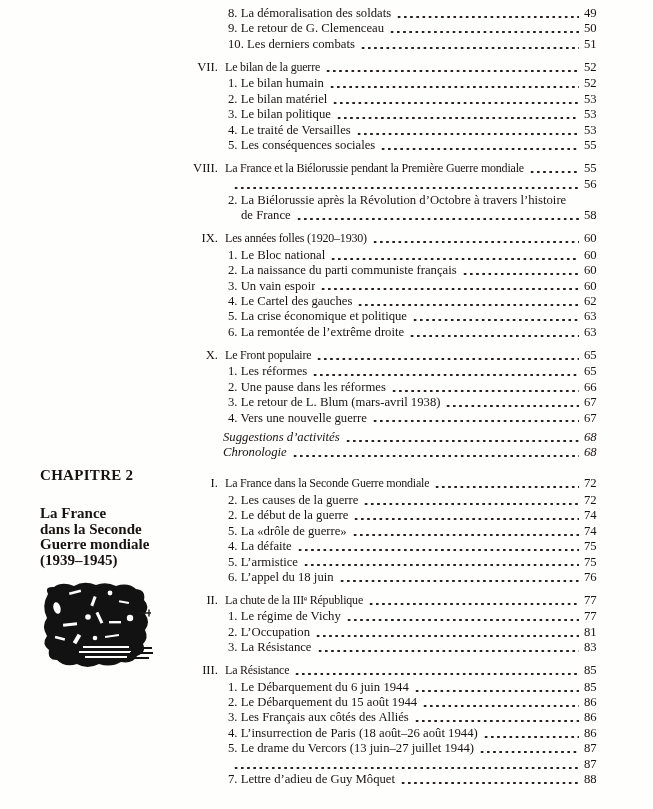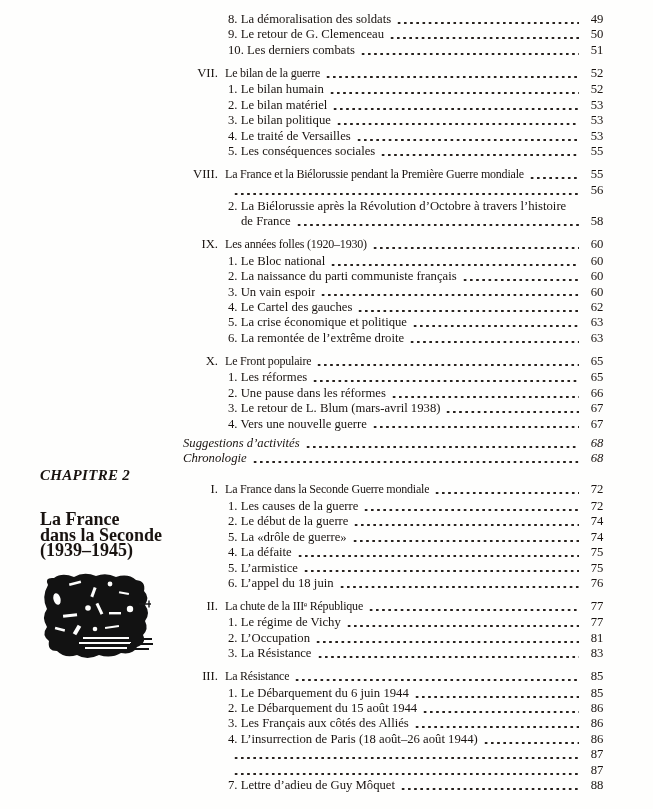--- a/index.html
+++ b/index.html
@@ -9,67 +9,68 @@
     font-family:"Liberation Serif","DejaVu Serif",serif;
     color:#191310;
     position:relative;
     overflow:hidden;
   }
   .page { position:absolute; inset:0; background:#fefefd; }
 
   
   .toc {
     position:absolute;
-    left:183px; top:12px;
+    left:183px; top:6px;
     width:427px;
   }
   .row {
     display:flex;
     align-items:stretch;
     height:15.45px;
     line-height:15.45px;
     font-size:12.7px;
     white-space:nowrap;
   }
   .row.section { margin-top:7.5px; margin-bottom:1px; font-weight:normal; }
   .row.section.chapter-start { margin-top:15.5px; }
-  .row.italic-row { font-style:italic; }
+  .row.italic-row { font-style:italic;margin-left:40px; }
   .row.italic-row.first { margin-top:4px; }
 
   .num { flex:0 0 35px; text-align:right; margin-right:7px; }
   .spacer { flex:0 0 45px; }
   .spacer.cont { flex:0 0 58px; }
   .text { flex:0 1 auto; min-width:0; overflow:hidden; }
   .section .text { font-size:12px; letter-spacing:-0.2px; }
   .dots {
     flex:1 1 12px; min-width:10px;
     margin:0 5px 0 5px;
     background-image:radial-gradient(circle, #241e1a 1.0px, rgba(0,0,0,0) 1.35px);
     background-size:6.2px 4px;
     background-repeat:repeat-x;
     background-position:left 0px bottom 2.5px;
   }
-  .pg { flex:0 0 26px; text-align:center; }
+  .pg { flex:0 0 26px; text-align:left; }
 
   
   .sidebar { position:absolute; left:40px; top:466px; width:148px; }
-  .chapter-label { font-size:15px; font-weight:bold; letter-spacing:0.3px; line-height:18px;font-style:italic; }
-  .chapter-title { margin-top:28px; font-weight:bold; font-size:18px; line-height:15.6px; }
+  .chapter-label { font-size:15px; font-weight:bold; letter-spacing:0.3px; line-height:18px; }
+  .chapter-title { margin-top:22px; font-weight:bold; font-size:15px; line-height:15.6px; }
   .ink-art { display:block; margin-top:10px; }
 </style>
 </head>
 <body>
 
 <div class="page">
 
   <aside class="sidebar">
     <div class="chapter-label">CHAPITRE 2</div>
     <div class="chapter-title">
       <div>La France</div>
       <div>dans la Seconde</div>
+      <div>Guerre mondiale</div>
       <div>(1939–1945)</div>
     </div>
     <svg class="ink-art" width="114" height="94" viewBox="0 0 114 94" aria-hidden="true">
       <path fill="#121212" d="M8,16 Q4,8 14,9 Q22,3 34,8 Q44,2 56,7 Q66,3 76,8 Q88,4 96,11 Q106,12 104,22 Q110,28 105,36 Q111,44 105,52 Q109,60 103,66 Q107,74 97,78 Q93,86 81,84 Q71,90 59,86 Q47,92 37,86 Q25,90 17,82 Q7,82 9,72 Q1,66 7,58 Q1,48 7,40 Q1,28 8,16 Z"></path>
       <g fill="#fefefd">
         <ellipse cx="17" cy="30" rx="3.5" ry="6" transform="rotate(-15 17 30)"></ellipse>
         <rect x="29" y="13" width="12" height="2.6" transform="rotate(-14 35 14)"></rect>
         <rect x="52" y="18" width="3" height="10" transform="rotate(20 53 23)"></rect>
         <circle cx="70" cy="15" r="2.4"></circle>
         <rect x="79" y="23" width="10" height="2.2" transform="rotate(10 84 24)"></rect>
@@ -257,21 +258,21 @@
           <span class="pg">68</span>
         </div>
         <div class="row section chapter-start">
           <span class="num">I.</span>
           <span class="text">La France dans la Seconde Guerre mondiale</span>
           <span class="dots"></span>
           <span class="pg">72</span>
         </div>
         <div class="row item">
           <span class="spacer"></span>
-          <span class="text">1. Les causes de la guerre</span>
+          <span class="text">2. Les causes de la guerre</span>
           <span class="dots"></span>
           <span class="pg">72</span>
         </div>
         <div class="row item">
           <span class="spacer"></span>
           <span class="text">2. Le début de la guerre</span>
           <span class="dots"></span>
           <span class="pg">74</span>
         </div>
         <div class="row item">
@@ -347,20 +348,21 @@
           <span class="pg">86</span>
         </div>
         <div class="row item">
           <span class="spacer"></span>
           <span class="text">4. L’insurrection de Paris (18 août–26 août 1944)</span>
           <span class="dots"></span>
           <span class="pg">86</span>
         </div>
         <div class="row item">
           <span class="spacer"></span>
+          <span class="text">5. Le drame du Vercors (13 juin–27 juillet 1944)</span>
           <span class="dots"></span>
           <span class="pg">87</span>
         </div>
         <div class="row item">
           <span class="spacer"></span>
           <span class="dots"></span>
           <span class="pg">87</span>
         </div>
         <div class="row item">
           <span class="spacer"></span>

